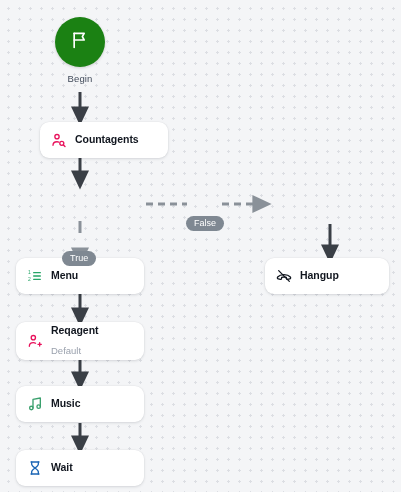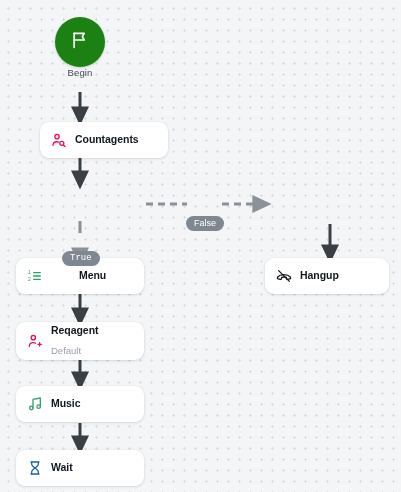--- a/index.html
+++ b/index.html
@@ -44,20 +44,21 @@
     width: 50px;
     height: 50px;
     border-radius: 50%;
     background: #1b8113;
     display: flex;
     align-items: center;
     justify-content: center;
     box-shadow: 0 1px 3px rgba(0,0,0,0.16);
   }
   .start-label {
+    margin-top: 6px;
     font-size: 9.5px;
     color: #414b5a;
     letter-spacing: 0.1px;
   }
 
   
   .node {
     position: absolute;
     background: #ffffff;
     border-radius: 9px;
@@ -151,39 +152,39 @@
       <span>
         <svg width="20" height="20" viewBox="0 0 24 24" fill="none" stroke="#ffffff" stroke-width="2" stroke-linecap="round" stroke-linejoin="round">
           <path d="M5 21V4"></path>
           <path d="M5 4h12l-2.2 4L17 12H5"></path>
         </svg>
       </span>
     </div>
     <div class="start-label">Begin</div>
   </div>
 
-  <div class="badge" style="left:62px; top:231px;font-family:Liberation Mono, monospace;">True</div>
+  <div class="badge" style="left:62px; top:231px;">True</div>
   <div class="badge" style="left:186px; top:196px;">False</div>
 
   <div class="node" style="left:16px; top:122px; width:128px; height:36px;margin-left:24px;">
     <span class="icon-wrap">
       <svg width="16" height="16" viewBox="0 0 24 24" fill="none" stroke="#e8115b" stroke-width="2" stroke-linecap="round" stroke-linejoin="round">
         <circle cx="9" cy="7" r="3.2"></circle>
         <path d="M3 20c0-3.2 2.7-5.4 6-5.4 1 0 1.9.2 2.7.5"></path>
         <circle cx="16.2" cy="17" r="3"></circle>
         <path d="M18.6 19.4 21 21.8"></path>
       </svg>
     </span>
     <span class="text-wrap">
       <span class="title">Countagents</span>
     </span>
   </div>
 
 
-  <div class="node" style="left:16px; top:258px; width:128px; height:36px;gap:28px;">
+  <div class="node" style="left:16px; top:258px; width:128px; height:36px;">
     <span class="icon-wrap">
       <svg width="16" height="16" viewBox="0 0 24 24" fill="none" stroke="#27a567" stroke-width="2" stroke-linecap="round" stroke-linejoin="round">
         <path d="M10 7h10M10 12h10M10 17h10"></path>
         <text x="1.5" y="8.6" font-size="7.5" fill="#27a567" stroke="none" font-family="Liberation Sans, sans-serif">1</text>
         <text x="1.5" y="19.2" font-size="7.5" fill="#27a567" stroke="none" font-family="Liberation Sans, sans-serif">2</text>
       </svg>
     </span>
     <span class="text-wrap">
       <span class="title">Menu</span>
     </span>

